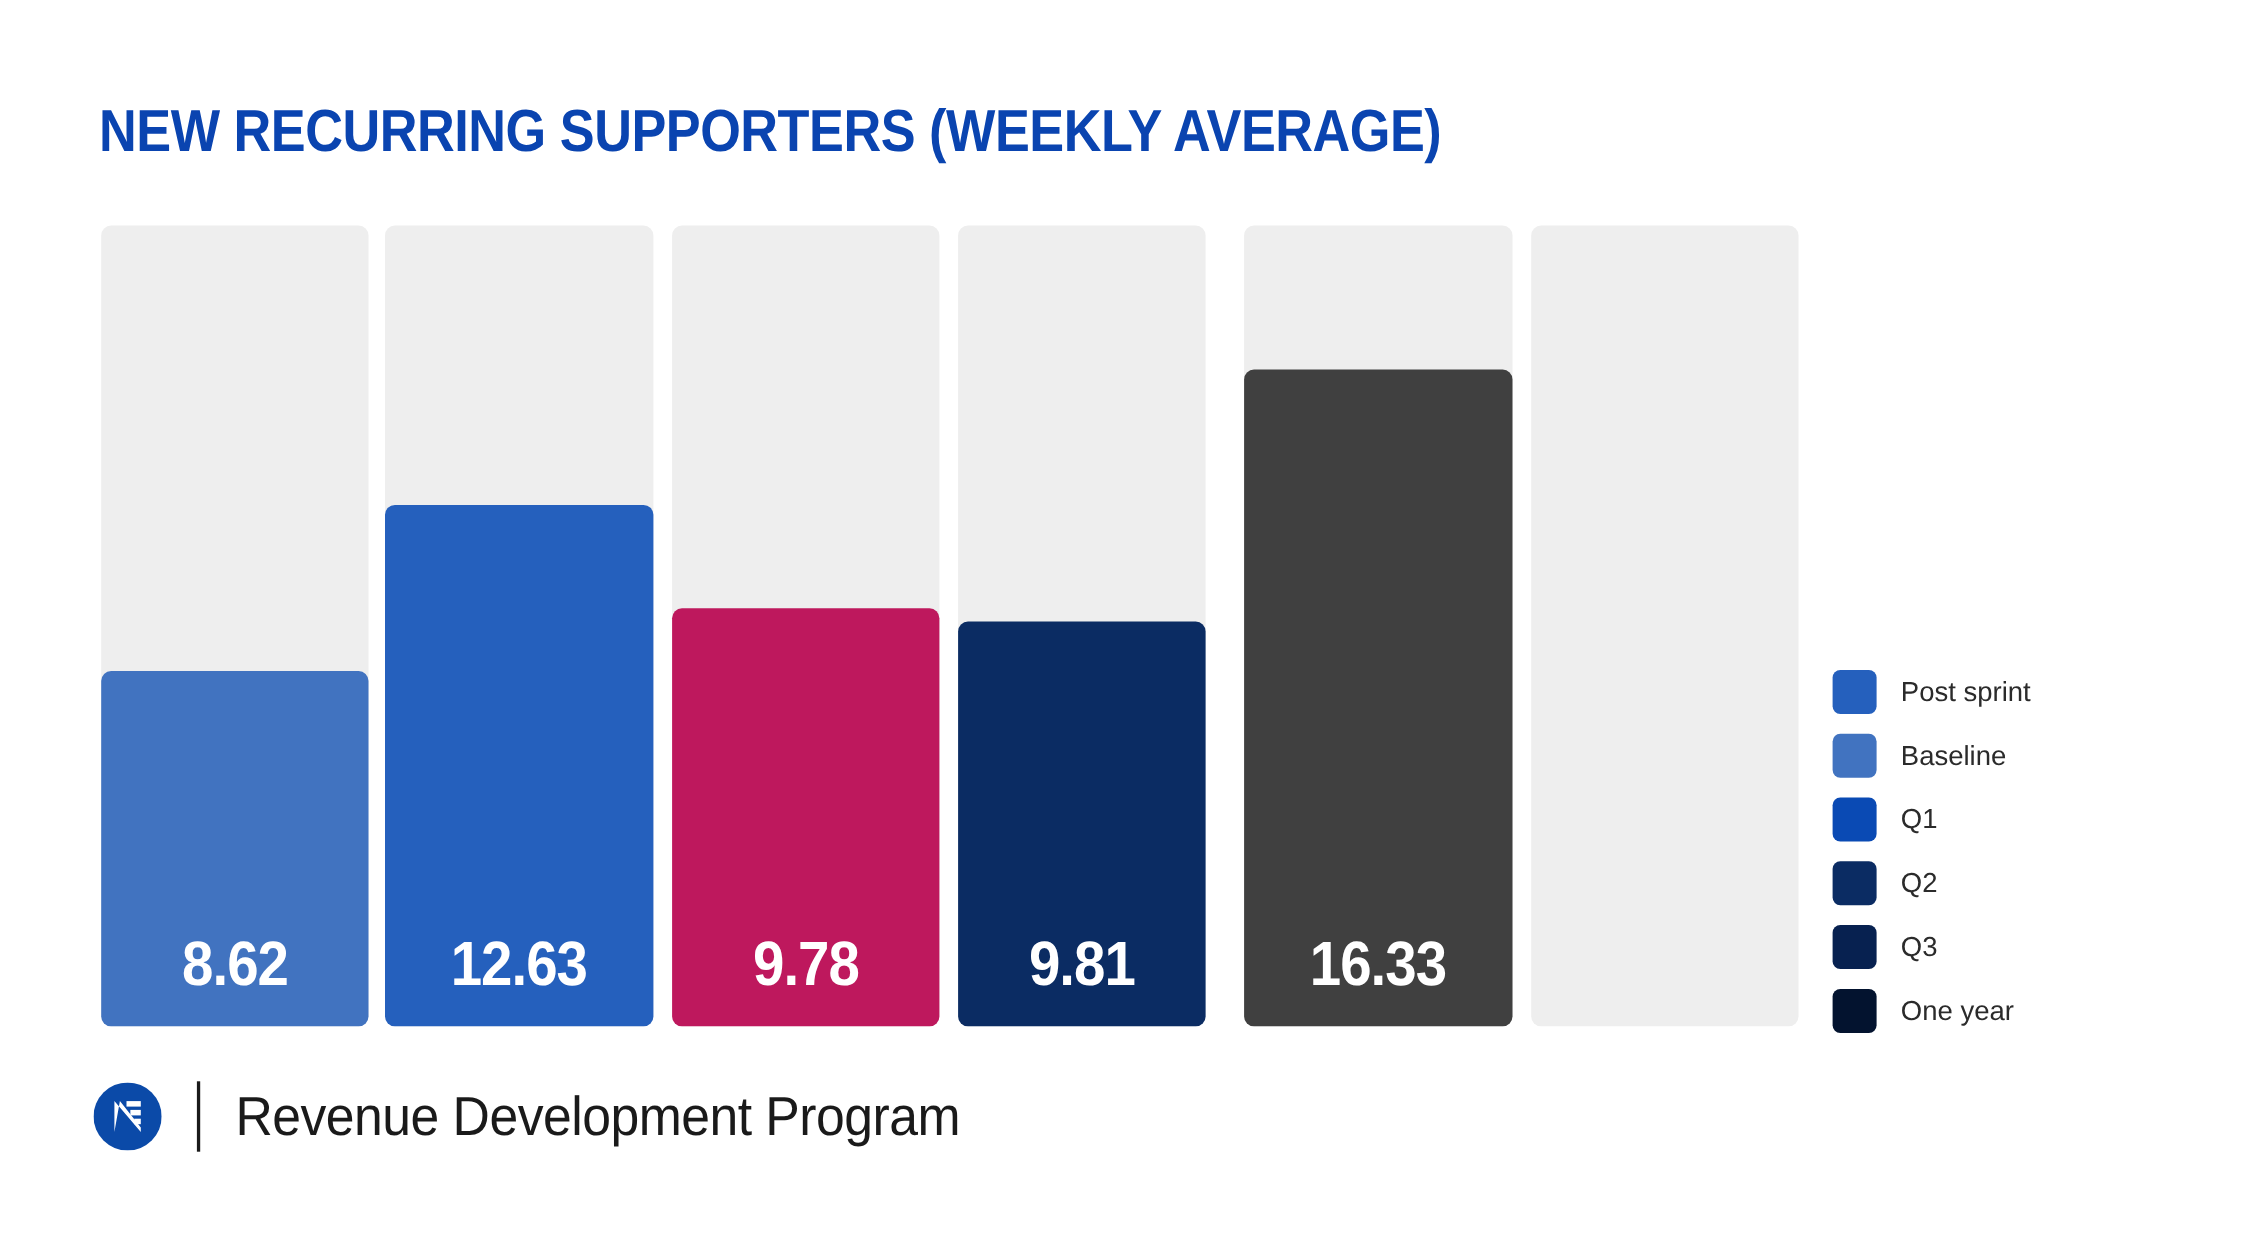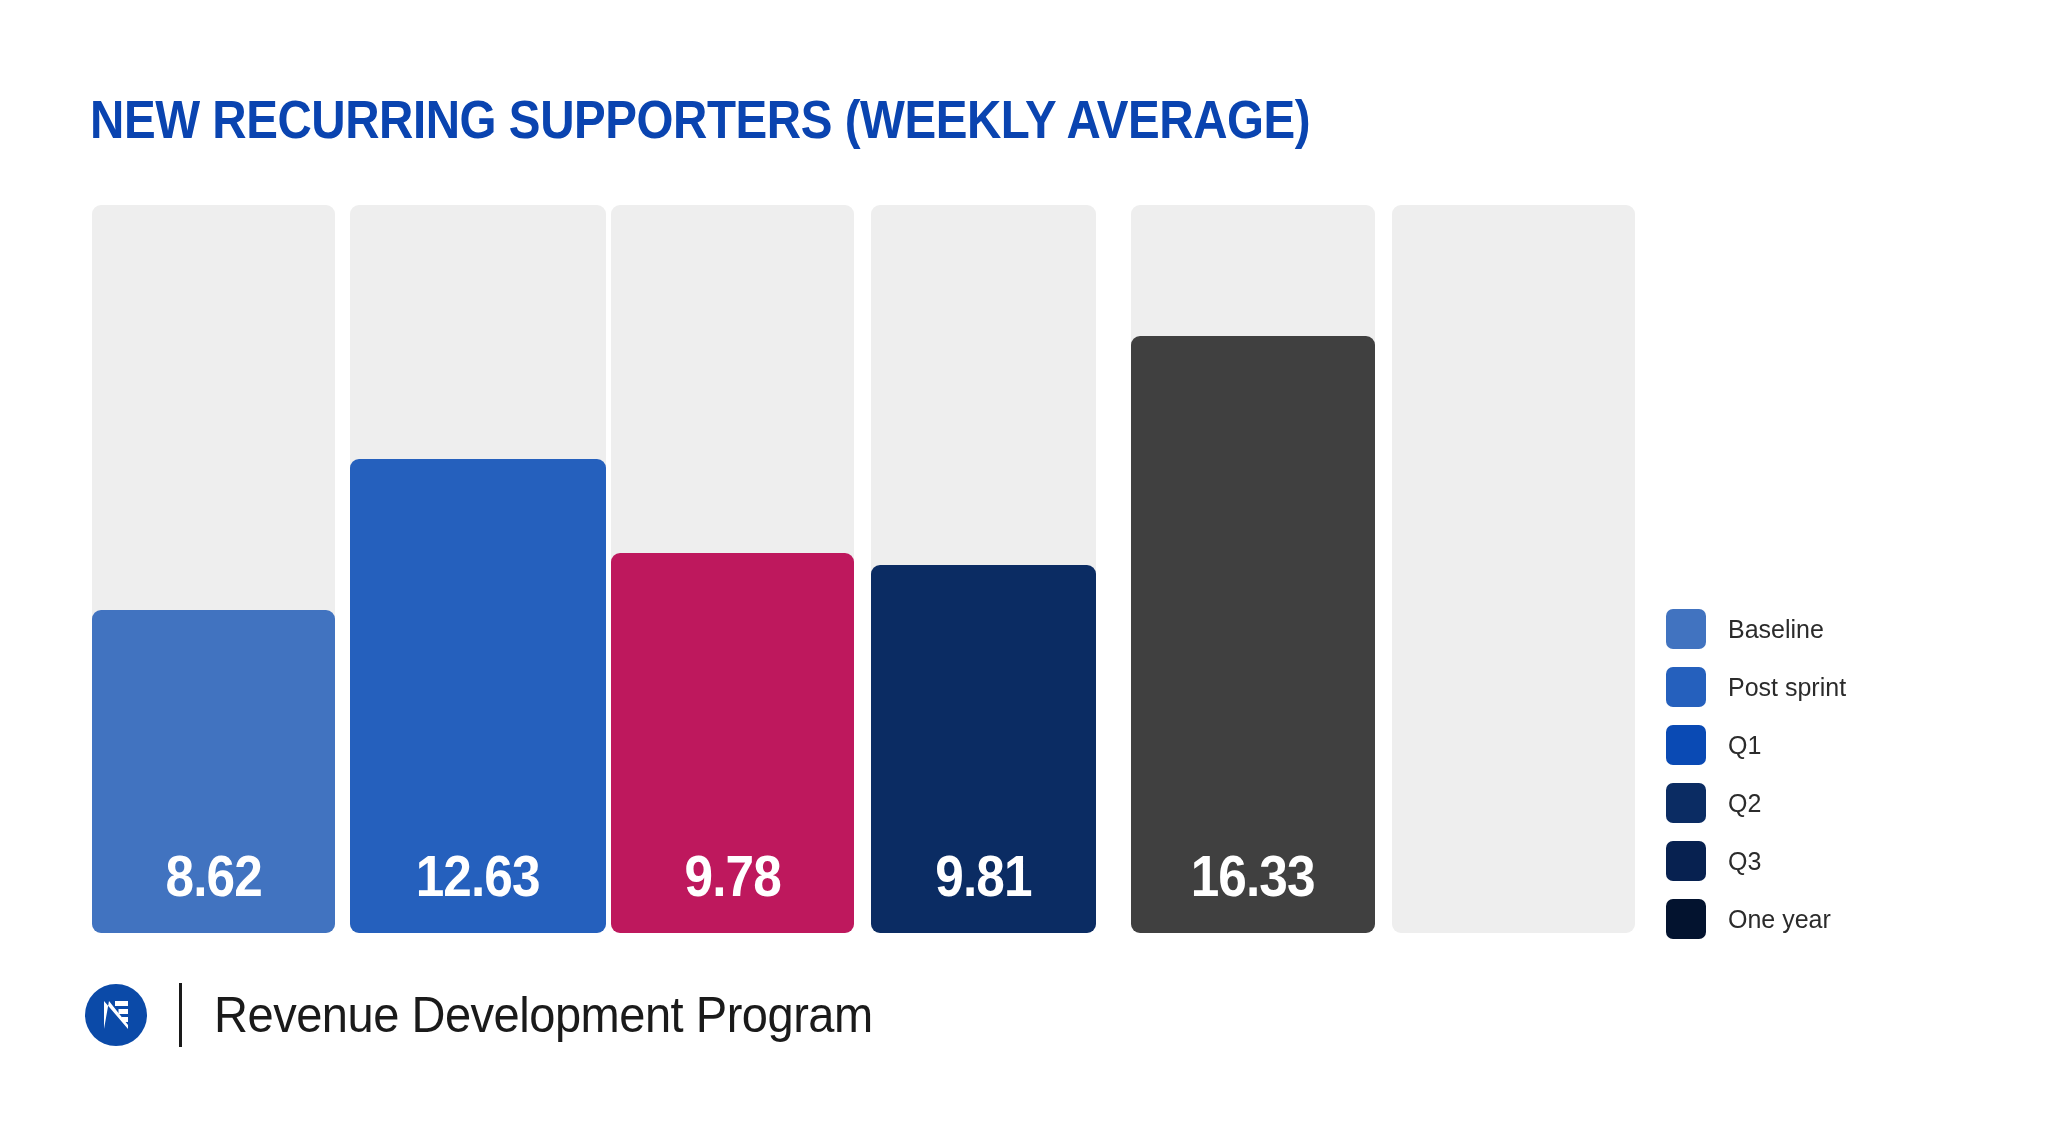--- a/index.html
+++ b/index.html
@@ -146,21 +146,21 @@
 
   <div class="chart-title">NEW RECURRING SUPPORTERS (WEEKLY AVERAGE)</div>
 
   <div class="plot" id="plot">
       <div class="bar-slot" style="left: 2px; width: 243.333px;">
         <div class="track" style="background: rgb(238, 238, 238);"></div>
         <div class="bar-fill" style="height: 323.472px; background: rgb(65, 115, 192);">
           <div class="bar-value">8.62</div>
         </div>
       </div>
-      <div class="bar-slot" style="left: 260.333px; width: 243.333px; padding-left: 12px;">
+      <div class="bar-slot" style="left: 260.333px; width: 243.333px;">
         <div class="track" style="background: rgb(238, 238, 238);"></div>
         <div class="bar-fill" style="height: 473.951px; background: rgb(37, 96, 189);">
           <div class="bar-value">12.63</div>
         </div>
       </div>
       <div class="bar-slot" style="left: 520.667px; width: 243.333px;">
         <div class="track" style="background: rgb(238, 238, 238);"></div>
         <div class="bar-fill" style="height: 380px; background: #be185d;">
           <div class="bar-value">9.78</div>
         </div>
@@ -177,26 +177,26 @@
           <div class="bar-value">16.33</div>
         </div>
       </div>
       <div class="bar-slot" style="left: 1301.67px; width: 243.333px;">
         <div class="track" style="background: rgb(238, 238, 238);"></div>
       </div>
     </div>
 
   <div class="legend" id="legend">
       <div class="legend-row">
+        <span class="legend-swatch" style="background: rgb(37, 96, 189);"></span>
+        <span class="legend-label">Post sprint</span>
+      </div>
+      <div class="legend-row">
         <span class="legend-swatch" style="background: rgb(65, 115, 192);"></span>
         <span class="legend-label">Baseline</span>
-      </div>
-      <div class="legend-row">
-        <span class="legend-swatch" style="background: rgb(37, 96, 189);"></span>
-        <span class="legend-label">Post sprint</span>
       </div>
       <div class="legend-row">
         <span class="legend-swatch" style="background: rgb(10, 74, 180);"></span>
         <span class="legend-label">Q1</span>
       </div>
       <div class="legend-row">
         <span class="legend-swatch" style="background: rgb(11, 44, 99);"></span>
         <span class="legend-label">Q2</span>
       </div>
       <div class="legend-row">

